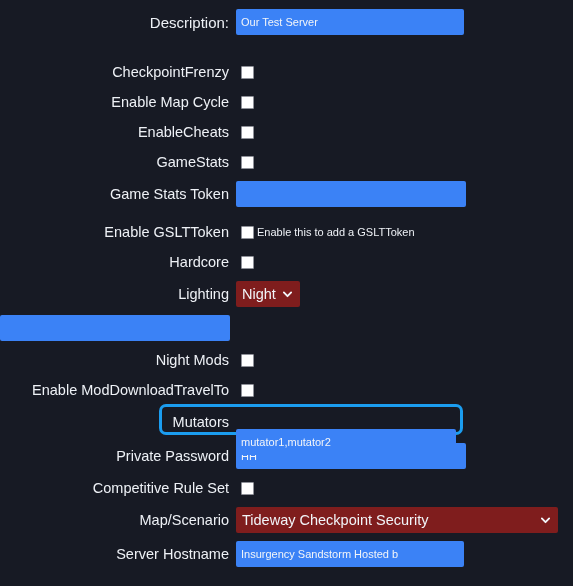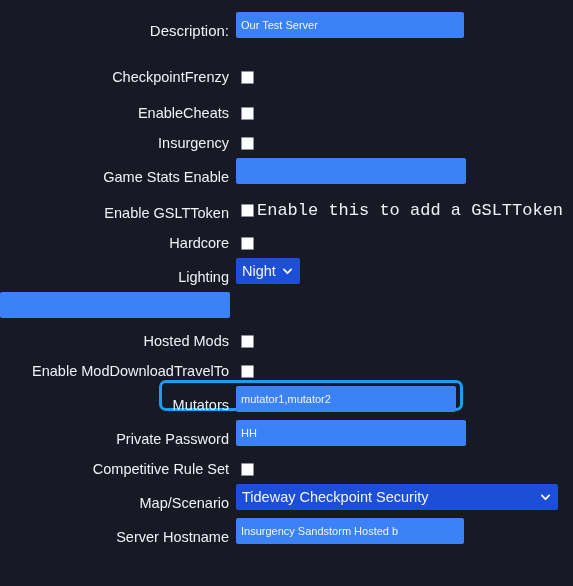--- a/index.html
+++ b/index.html
@@ -19,21 +19,21 @@
   .form {
     position: relative;
     width: 573px;
     height: 586px;
     box-sizing: border-box;
   }
 
   
   .row {
     display: flex;
-    align-items: flex-end;
+    align-items: center;
     height: 24px;
     margin: 0;
   }
   .row .label {
     width: 236px;
     text-align: right;
     padding-right: 7px;
     box-sizing: border-box;
     font-size: 14.5px;
     color: #eef1f6;
@@ -80,36 +80,35 @@
     height: 13px;
     margin: 0 0 0 5px;
     background: #ffffff;
     border: 1px solid #8f9199;
     border-radius: 1px;
     box-sizing: border-box;
     vertical-align: middle;
     cursor: pointer;
   }
   .cb-hint {
-    font-size: 17px;
+    font-size: 11px;
     color: #eef1f6;
     margin-left: 3px;
     white-space: nowrap;
-    font-family: Liberation Mono, monospace;
   }
 
   
   .wide { width: 230px; }
   .hostname { width: 228px; }
 
   
   select.sel {
     -webkit-appearance: none;
     appearance: none;
-    background: #1d4ed8;
+    background: #7f1d1d;
     color: #f2f5f9;
     border: none;
     outline: none;
     font-family: "Liberation Sans", sans-serif;
     font-size: 14.5px;
     height: 26px;
     padding: 0 22px 0 6px;
     box-sizing: border-box;
     border-radius: 2px;
     cursor: pointer;
@@ -166,43 +165,49 @@
 
   <div class="row">
     <div class="label">CheckpointFrenzy</div>
     <div class="ctrl">
       <input class="cb" type="checkbox" style="">
     </div>
   </div>
 
   <div class="spacer-sm"></div>
 
+  <div class="row">
+    <div class="label">Enable Map Cycle</div>
+    <div class="ctrl">
+      <input class="cb" type="checkbox" style="">
+    </div>
+  </div>
 
   <div class="spacer-sm"></div>
 
   <div class="row">
     <div class="label">EnableCheats</div>
     <div class="ctrl">
       <input class="cb" type="checkbox" style="">
     </div>
   </div>
 
   <div class="spacer-sm"></div>
 
   <div class="row">
-    <div class="label">Insurgency</div>
-    <div class="ctrl">
-      <input class="cb" type="checkbox" style="">
-    </div>
-  </div>
-
-  <div class="spacer-sm"></div>
-
-  <div class="row" style="height:28px">
-    <div class="label">Game Stats Enable</div>
+    <div class="label">GameStats</div>
+    <div class="ctrl">
+      <input class="cb" type="checkbox" style="">
+    </div>
+  </div>
+
+  <div class="spacer-sm"></div>
+
+  <div class="row" style="height:28px">
+    <div class="label">Game Stats Token</div>
     <div class="ctrl">
       <input class="text wide" type="text" value="" style="">
     </div>
   </div>
 
   <div class="spacer-sm"></div>
 
 
   <div class="spacer-sm"></div>
 
@@ -243,21 +248,21 @@
 
   <div class="row" style="height:28px">
     <div class="ctrl">
       <input class="text wide" type="text" value="" style="">
     </div>
   </div>
 
   <div class="spacer-sm"></div>
 
   <div class="row">
-    <div class="label">Hosted Mods</div>
+    <div class="label">Night Mods</div>
     <div class="ctrl">
       <input class="cb" type="checkbox" style="">
     </div>
   </div>
 
   <div class="spacer-sm"></div>
 
   <div class="row">
     <div class="label">Enable ModDownloadTravelTo</div>
     <div class="ctrl">

